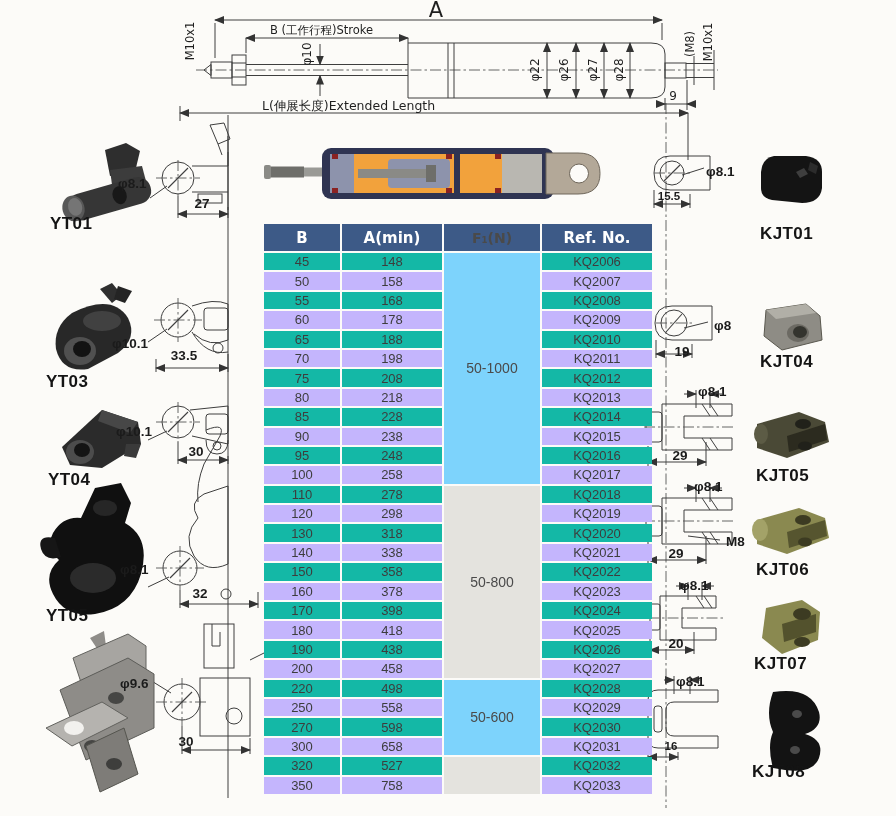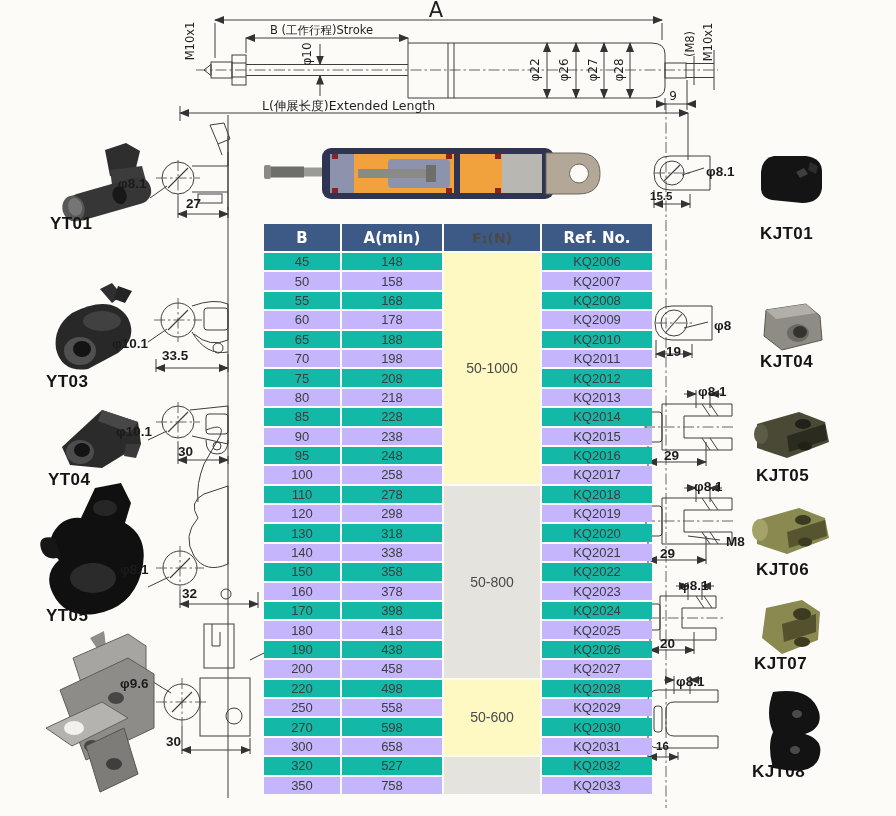--- a/index.html
+++ b/index.html
@@ -5,31 +5,31 @@
   *{margin:0;padding:0;box-sizing:border-box}
   html,body{background:#ffffff}
   #stage{position:relative;width:896px;height:816px;background:#fcfbf8;overflow:hidden;
          font-family:"Liberation Sans",sans-serif;color:#1d1d1d}
   svg{position:absolute;overflow:visible}
   svg text{font-family:"DejaVu Sans","Liberation Sans",sans-serif;fill:#1f1f1f}
   .ln line,.ln path,.ln rect,.ln circle{stroke:#3e3e3e;stroke-width:1;fill:none}
   .cl{stroke:#555 !important;stroke-width:.9 !important;stroke-dasharray:11 3 2.5 3}
   .slash{stroke-width:1.1 !important}
   .lbl{position:absolute;font-size:17px;font-weight:700;color:#141414;letter-spacing:.4px}
-  .dim{position:absolute;font-size:13.5px;font-weight:700;color:#1b1b1b;text-align:left}
+  .dim{position:absolute;font-size:13.5px;font-weight:700;color:#1b1b1b;text-align:center}
   .dim.sm{font-size:11.5px}
   .phi{position:absolute;font-size:13.5px;font-weight:700;color:#1b1b1b;white-space:nowrap}
   #spec-table{position:absolute;left:262px;top:222px;border-collapse:separate;border-spacing:2px}
   #spec-table th{background:var(--hdr,#3d5a87);color:#fff;font-size:15px;font-weight:700;height:27px;
                  font-family:"DejaVu Sans","Liberation Sans",sans-serif}
   #spec-table td{text-align:center;font-size:13px;color:#3d3d3d;height:17.4px;padding:0;font-weight:400}
   .c-b{width:76px}.c-a{width:100px}.c-f{width:96px;font-size:14px !important;color:#4a4a4a !important}
   .c-r{width:110px}
   .lt{background:#14b8a6}.dk{background:#c4b5fd}
-  .f-dk{background:#fef9c3}.f-lt{background:#e4e3de}
+  .f-dk{background:#7dd3fc}.f-lt{background:#e4e3de}
 </style>
 </head>
 <body>
 
 <div id="stage">
 
   <svg style="left:0;top:0" width="896" height="816" viewBox="0 0 896 816">
     <defs>
       <marker id="arw" markerWidth="10" markerHeight="8" refX="9" refY="4" orient="auto-start-reverse" markerUnits="userSpaceOnUse">
         <path d="M0 0 L10 4 L0 8 Z" fill="#333"></path>

